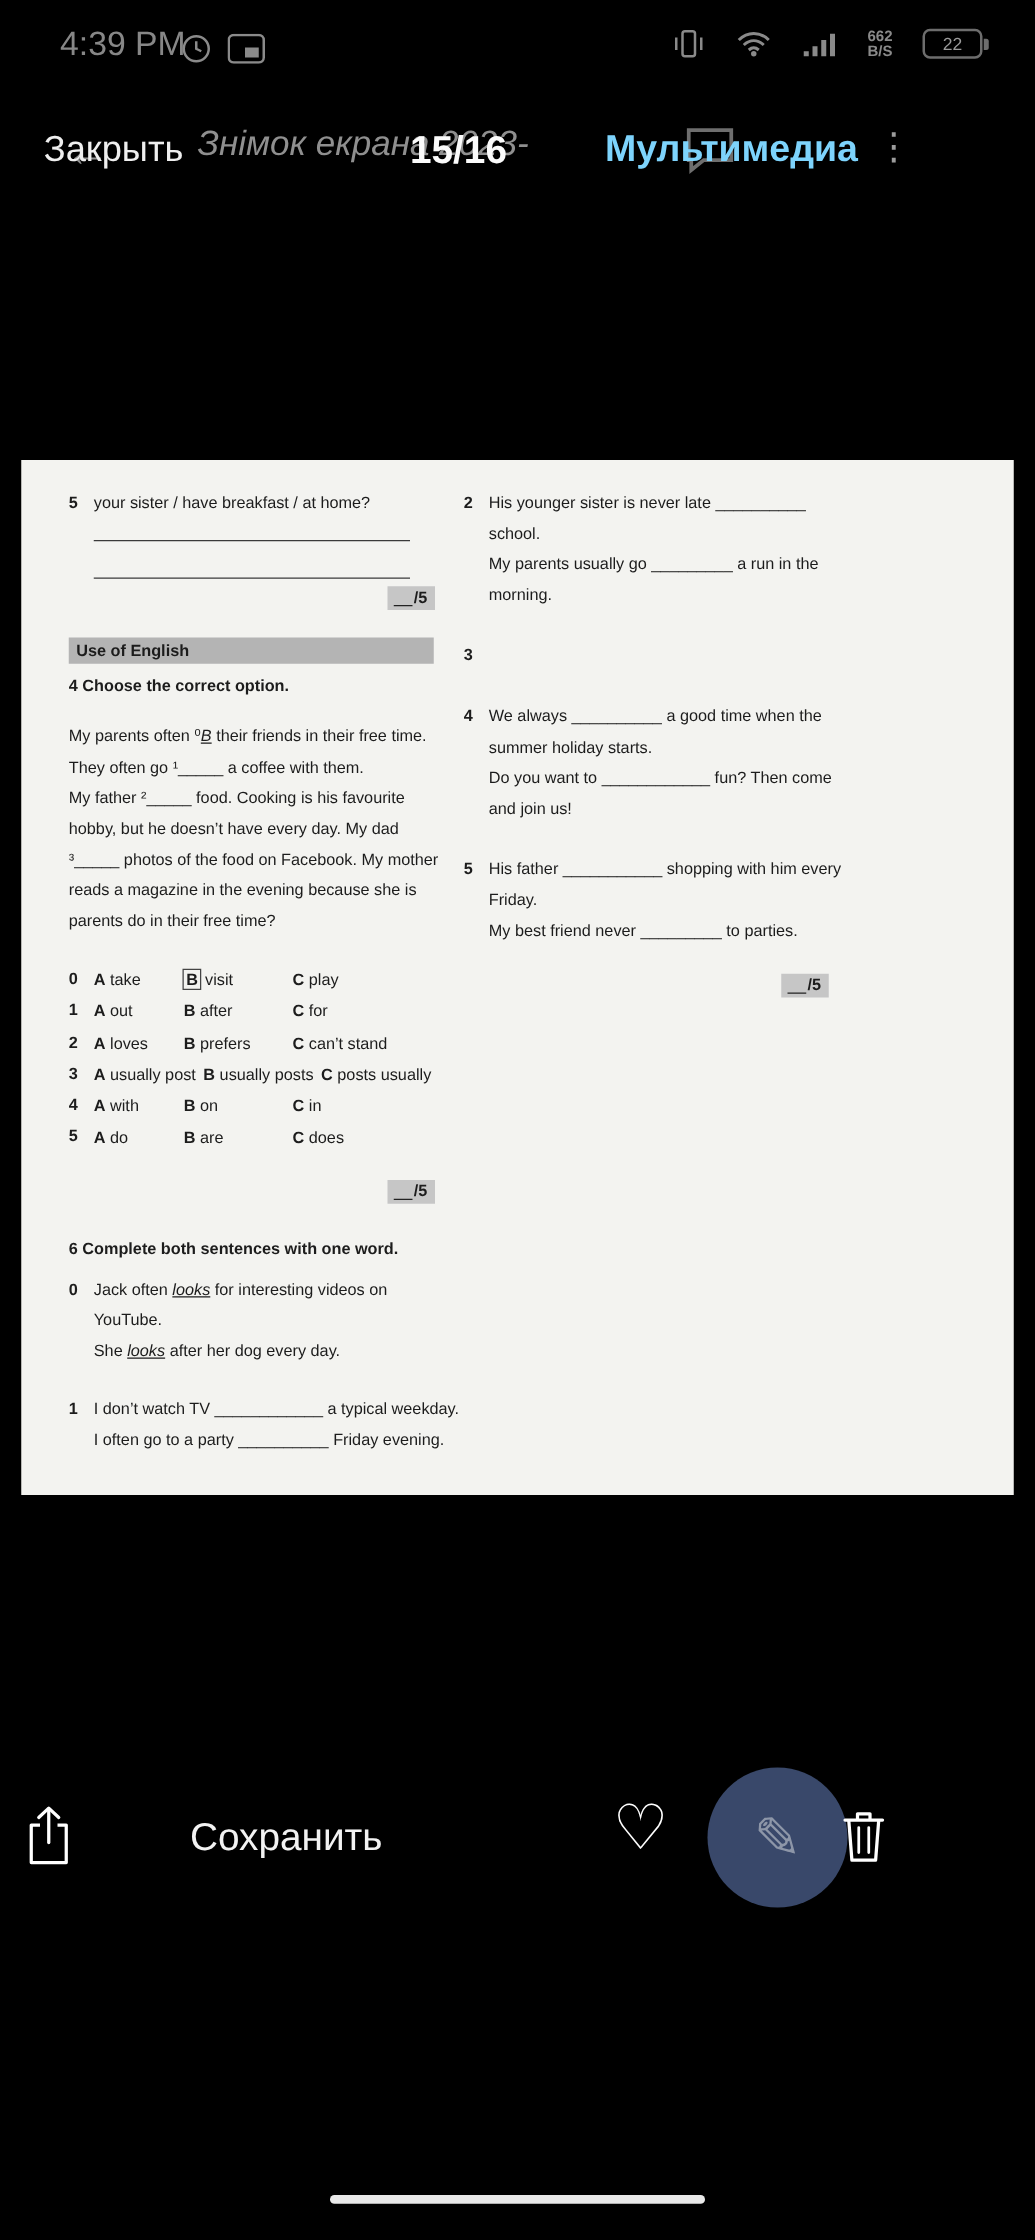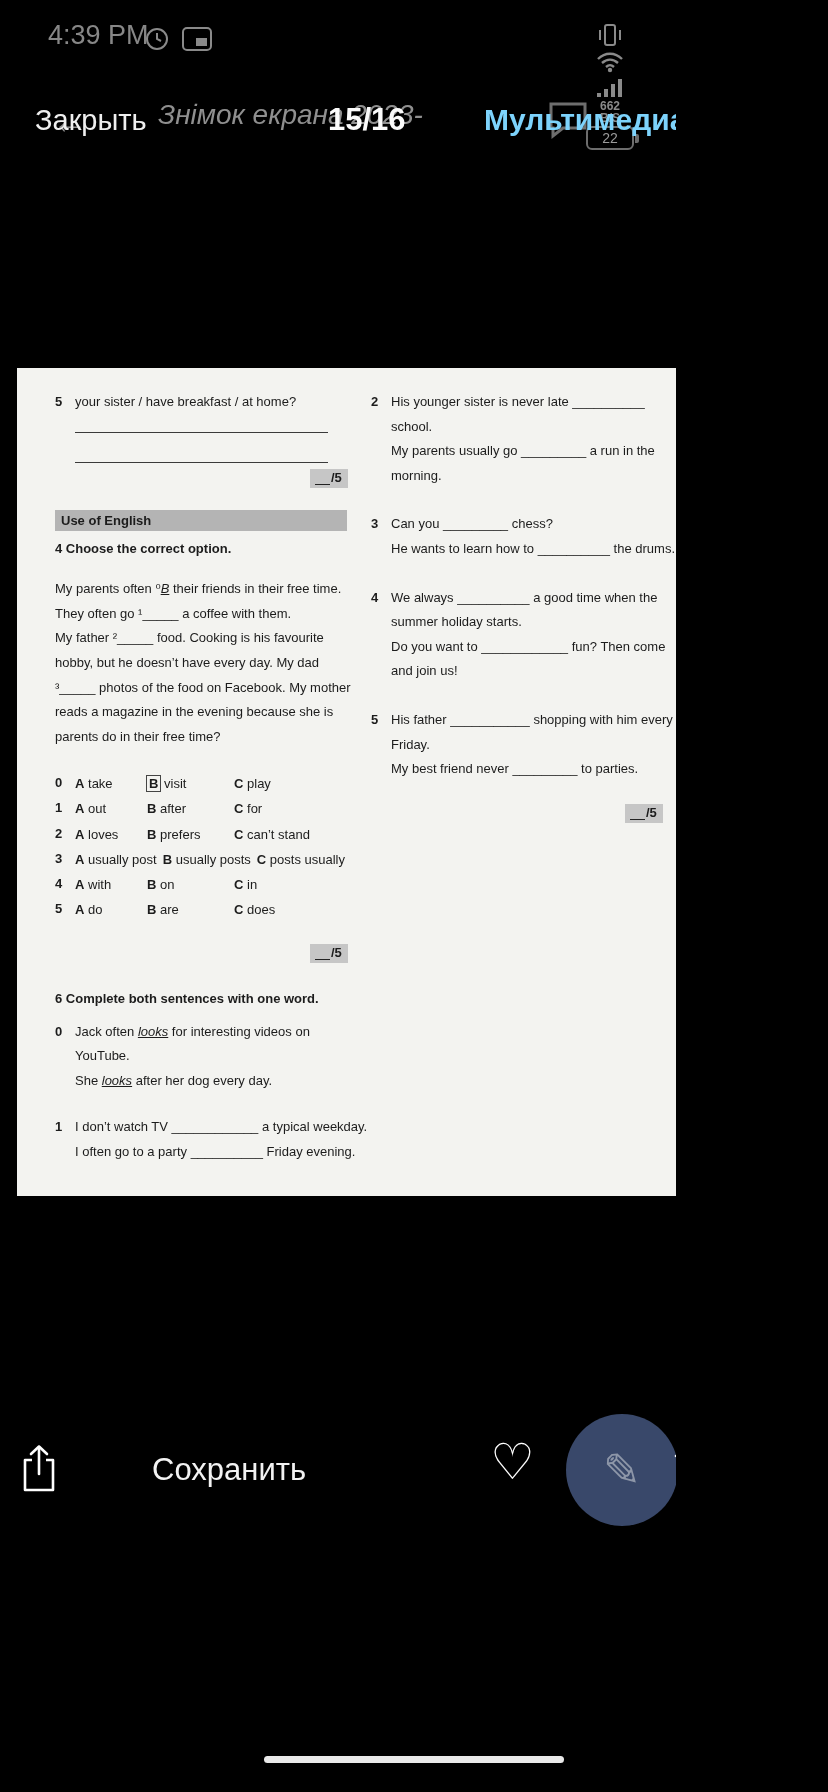--- a/index.html
+++ b/index.html
@@ -1,22 +1,22 @@
 <!DOCTYPE html>
 <html><head>
 <meta charset="utf-8">
 <style>
   * { margin:0; padding:0; box-sizing:border-box; }
   html,body { width:828px; height:1792px; background:#000; font-family:"Liberation Sans","DejaVu Sans",sans-serif; }
-  .screen { position:relative; width:676px; height:1792px; background:#000; overflow:hidden; }
+  .screen { position:relative; width:828px; height:1792px; background:#000; overflow:hidden; }
 
   
   .status-time { position:absolute; left:48px; top:20px; font-size:27px; color:#878787; }
   .status-left-icons { position:absolute; left:144px; top:26px; display:flex; gap:12px; align-items:center; }
-  .status-right { position:absolute; right:42px; top:22px; display:flex; align-items:center; gap:2px;flex-direction:column; }
+  .status-right { position:absolute; right:42px; top:22px; display:flex; align-items:center; gap:24px; }
   .net-speed { display:flex; flex-direction:column; align-items:center; color:#8a8a8a; font-size:12px; line-height:12px; font-weight:700; }
   .battery { position:relative; width:48px; height:24px; border:2px solid #6d6d6d; border-radius:6px; color:#9a9a9a; font-size:14px; display:flex; align-items:center; justify-content:center; }
   .battery:after { content:""; position:absolute; right:-7px; top:6px; width:4px; height:9px; background:#6d6d6d; border-radius:0 2px 2px 0; }
 
   
   .hdr-back { position:absolute; left:52px; top:100px; font-size:36px; color:#8f8f8f; z-index:1; }
   .hdr-close { position:absolute; left:35px; top:104px; font-size:29px; color:#efefef; z-index:3; }
   .hdr-title { position:absolute; left:158px; top:99px; font-size:28px; color:#8f8f8f; z-index:1; white-space:nowrap;font-style:italic; }
   .hdr-page { position:absolute; left:328px; top:102px; font-size:31px; font-weight:700; color:#fbfbfb; z-index:3; }
   .hdr-chat { position:absolute; left:545px; top:100px; z-index:1; }
@@ -213,24 +213,20 @@
         <span class="num">2</span>
         <div>
           <div class="doc-line">His younger sister is never late __________</div>
           <div class="doc-line">school.</div>
           <div class="doc-line">My parents usually go _________ a run in the</div>
           <div class="doc-line">morning.</div>
         </div>
       </div>
       <div class="item mt24">
         <span class="num">3</span>
-        <div>
-          <div class="doc-line">Can you _________ chess?</div>
-          <div class="doc-line">He wants to learn how to __________ the drums.</div>
-        </div>
       </div>
       <div class="item mt24">
         <span class="num">4</span>
         <div>
           <div class="doc-line">We always __________ a good time when the</div>
           <div class="doc-line">summer holiday starts.</div>
           <div class="doc-line">Do you want to ____________ fun? Then come</div>
           <div class="doc-line">and join us!</div>
         </div>
       </div>

